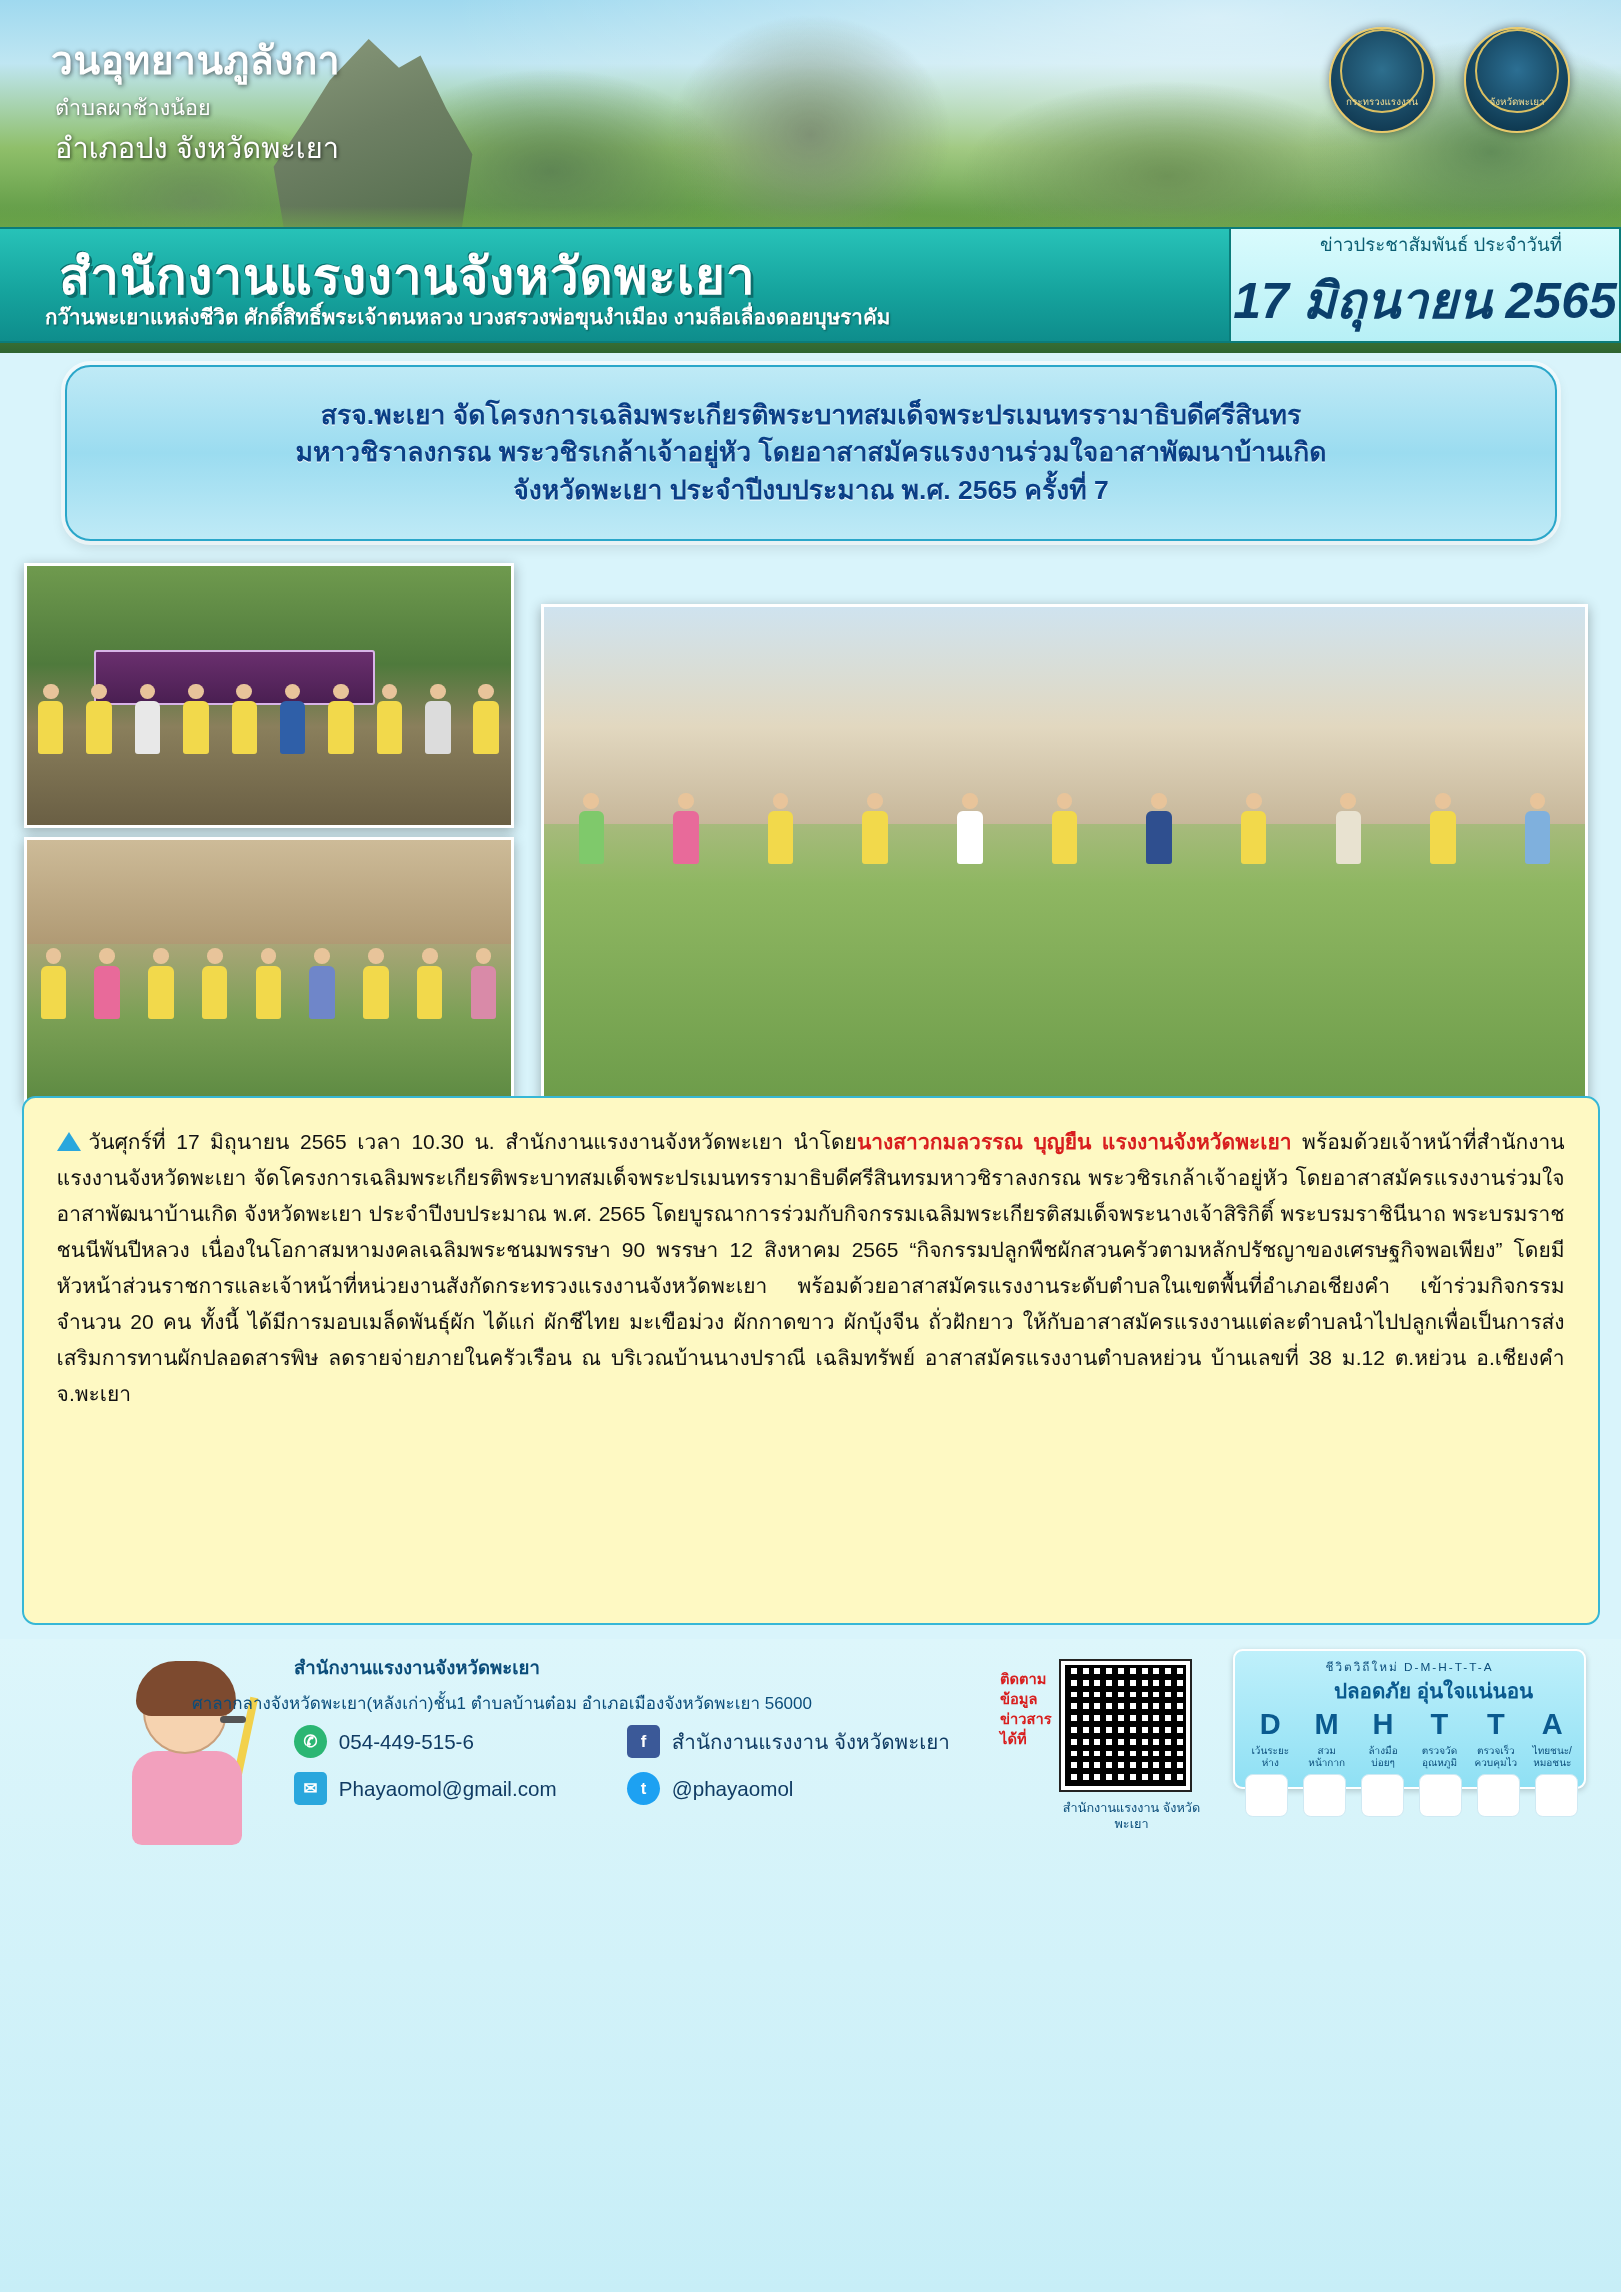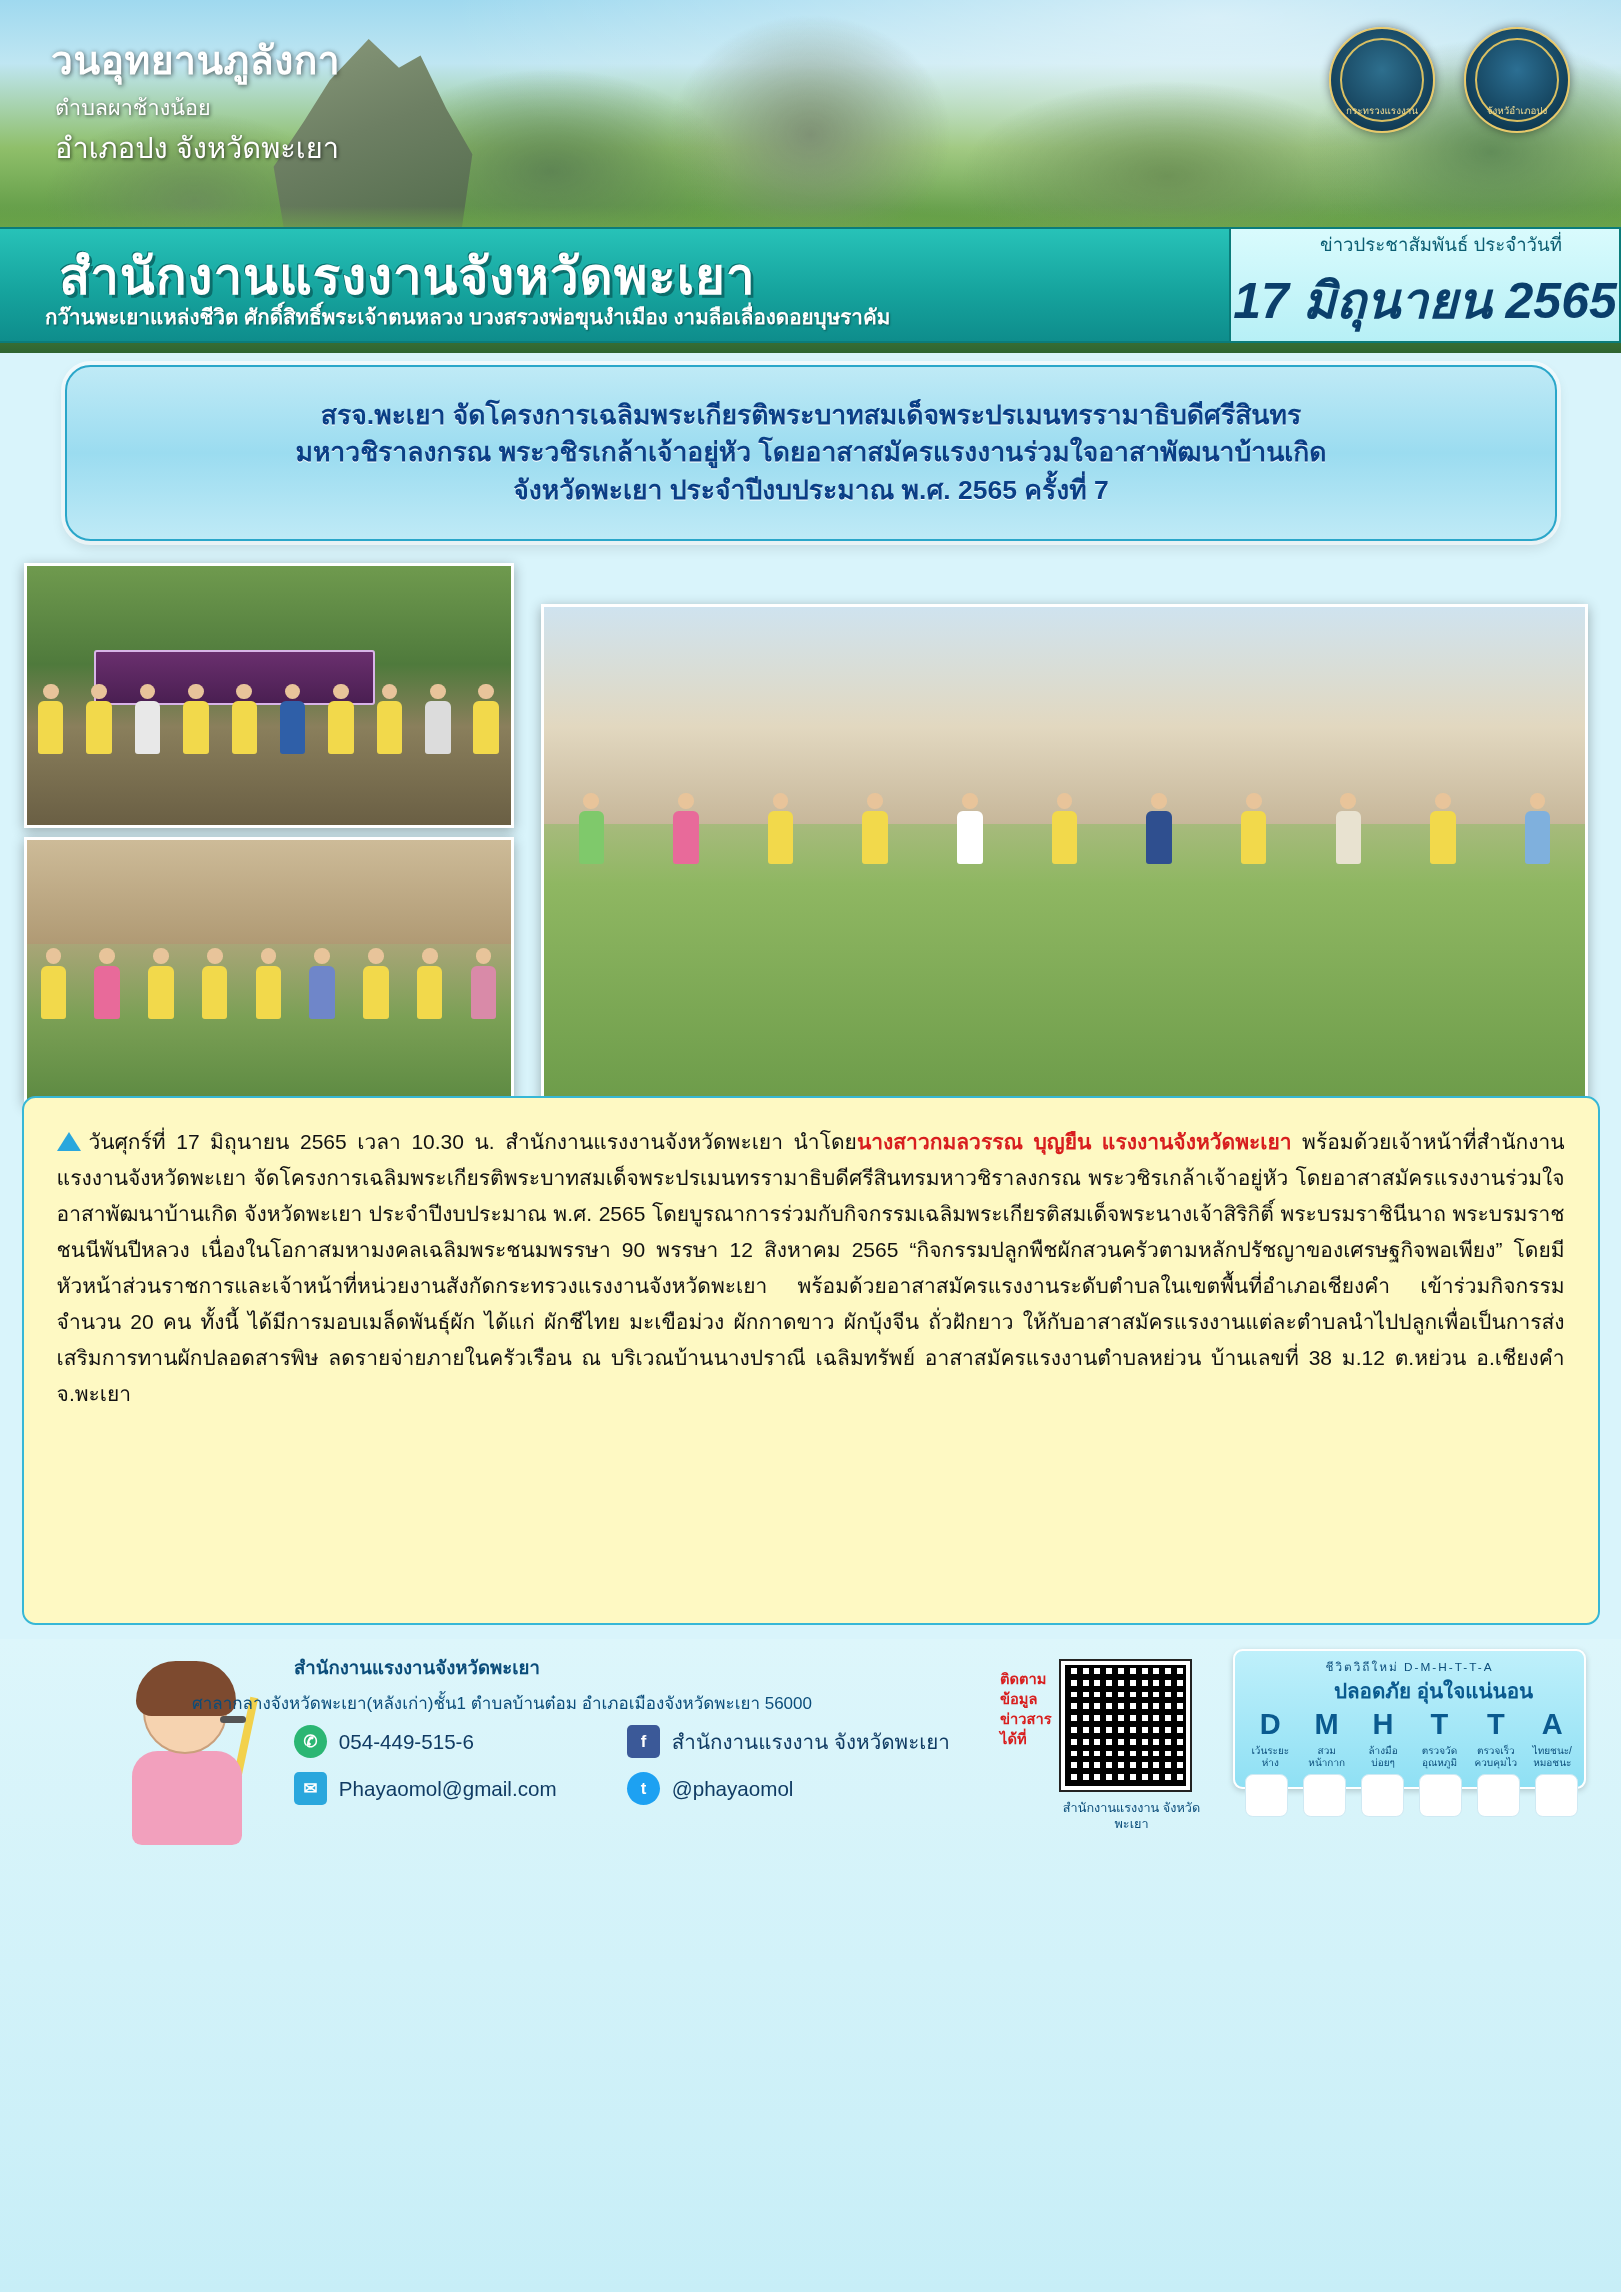--- a/index.html
+++ b/index.html
@@ -56,21 +56,21 @@
   .org-sub2 {
     position:absolute; left:55px; top:125px;
     color:#ffffff; font-size:29px;
     text-shadow:1px 1px 3.9px rgba(0,0,0,0.7);
   }
 
   .seal {
     position:absolute; top:27.4px;
     width:106px; height:106px; border-radius:50%;
     border:2.9px solid #e9c96a;
-    display:flex; align-items:center; justify-content:center;
+    display:flex; align-items:flex-start; justify-content:center;
     color:#f3dd93; font-size:9.8px; text-align:center; line-height:1.15;
     box-shadow:0 0 9.8px rgba(0,0,0,0.45);
   }
   .seal-1 { right:186px; background:radial-gradient(circle at 50% 40%, #2e6f8e 0%, #123c55 75%); }
   .seal-2 { right:51px;  background:radial-gradient(circle at 50% 40%, #2c6f93 0%, #0f3a52 75%); }
   .seal .seal-inner { width:84px; height:84px; border-radius:50%; border:2px solid #d9bf62;
     display:flex; align-items:flex-end; justify-content:center; padding-bottom:3.9px; }
 
   
   .titlebar {
@@ -238,21 +238,21 @@
   <div class="org-sub1">ตำบลผาช้างน้อย</div>
   <div class="org-sub2">อำเภอปง จังหวัดพะเยา</div>
 
   <div class="seal seal-1">
     <div class="seal-inner">
       <span>กระทรวงแรงงาน</span>
     </div>
   </div>
   <div class="seal seal-2">
     <div class="seal-inner">
-      <span>จังหวัอำเภอปง</span>
+      <span>จังหวัดพะเยา</span>
     </div>
   </div>
 
   <div class="titlebar">
     <div class="titlebar-left">
       <div class="big-title">สำนักงานแรงงานจังหวัดพะเยา</div>
       <div class="slogan">กว๊านพะเยาแหล่งชีวิต ศักดิ์สิทธิ์พระเจ้าตนหลวง บวงสรวงพ่อขุนงำเมือง งามลือเลื่องดอยบุษราคัม</div>
     </div>
     <div class="titlebar-right">
       <div class="news-label">ข่าวประชาสัมพันธ์ ประจำวันที่</div>

